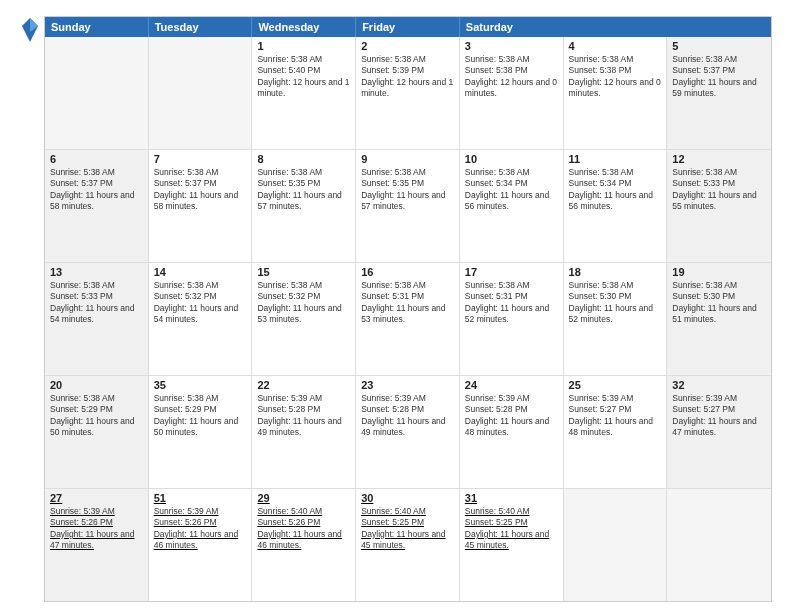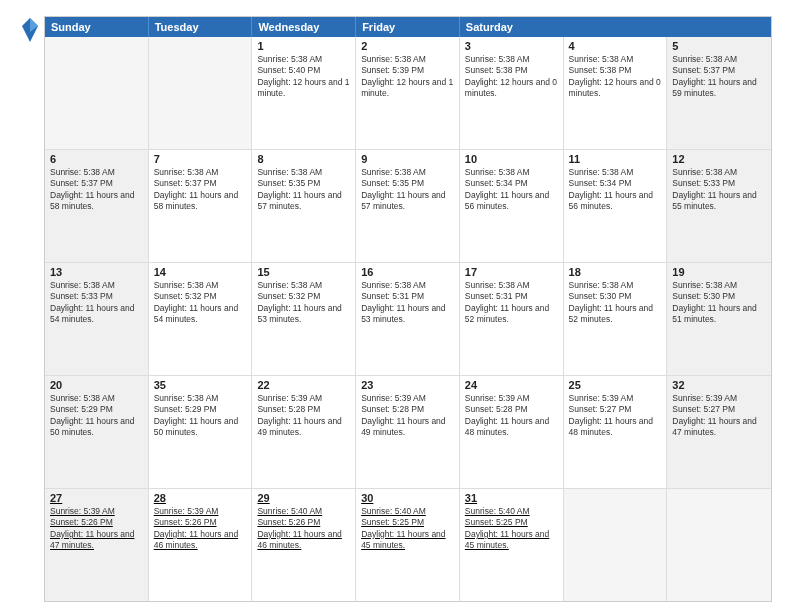--- a/index.html
+++ b/index.html
@@ -305,21 +305,21 @@
           </div>
         </div>
         <div class="cal-row">
           <div class="cal-cell shaded">
             <span class="day-num">27</span>
             <div class="cell-text" style="white-space: pre-line;">Sunrise: 5:39 AM
 Sunset: 5:26 PM
 Daylight: 11 hours and 47 minutes.</div>
           </div>
           <div class="cal-cell">
-            <span class="day-num">28</span>
+            <span class="day-num">51</span>
             <div class="cell-text" style="white-space: pre-line;">Sunrise: 5:39 AM
 Sunset: 5:26 PM
 Daylight: 11 hours and 46 minutes.</div>
           </div>
           <div class="cal-cell">
             <span class="day-num">29</span>
             <div class="cell-text" style="white-space: pre-line;">Sunrise: 5:40 AM
 Sunset: 5:26 PM
 Daylight: 11 hours and 46 minutes.</div>
           </div>

